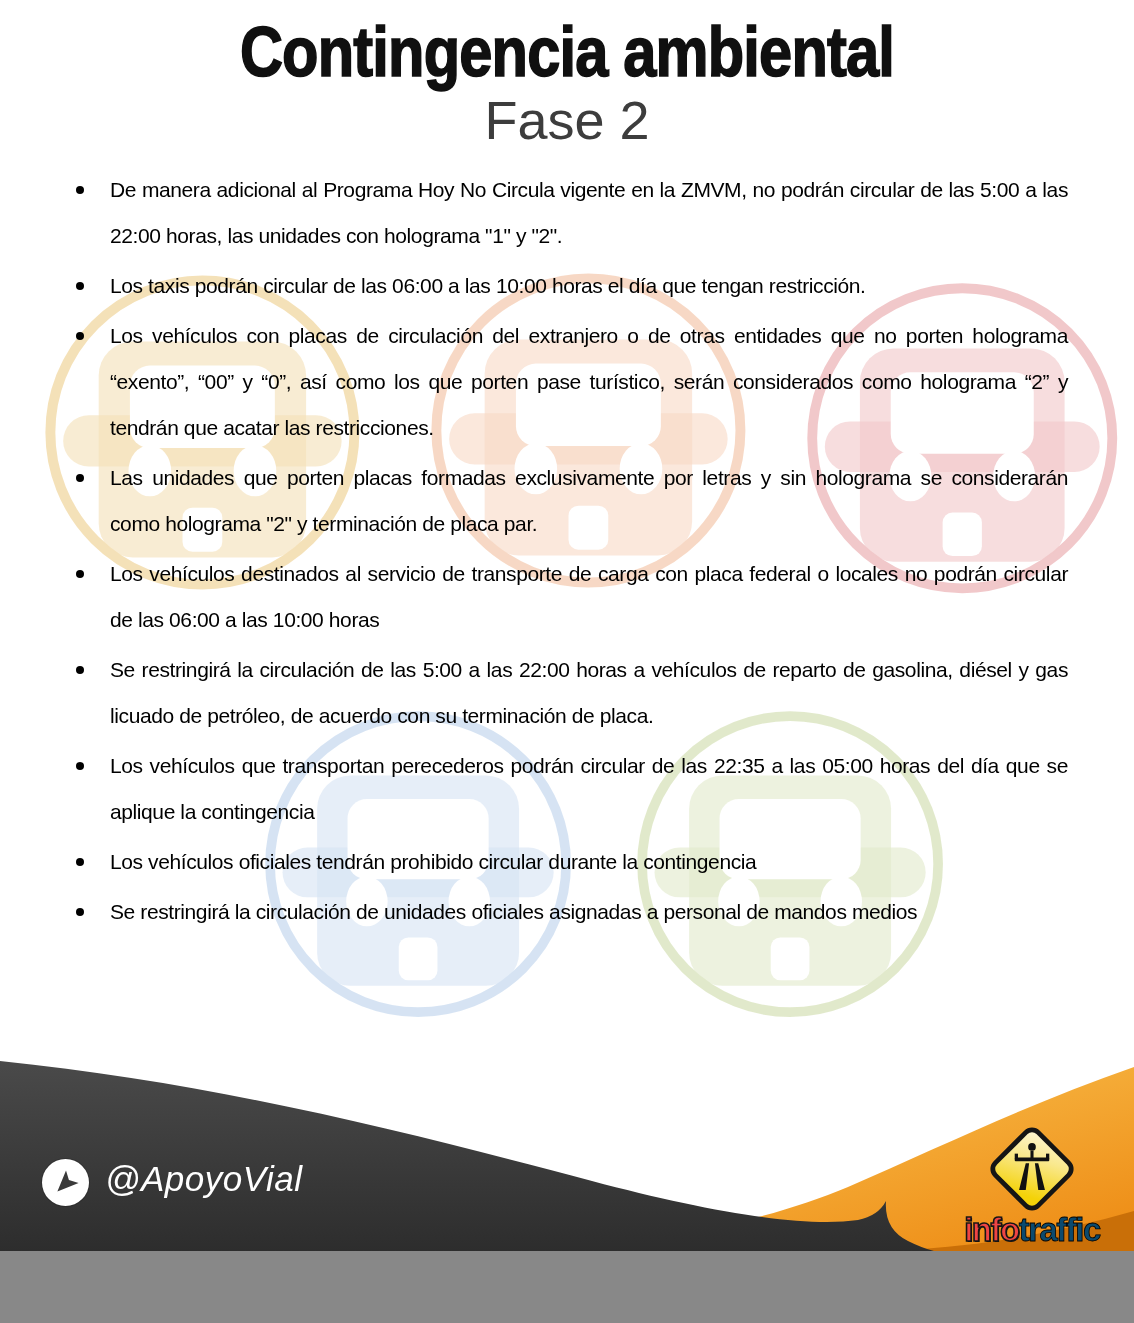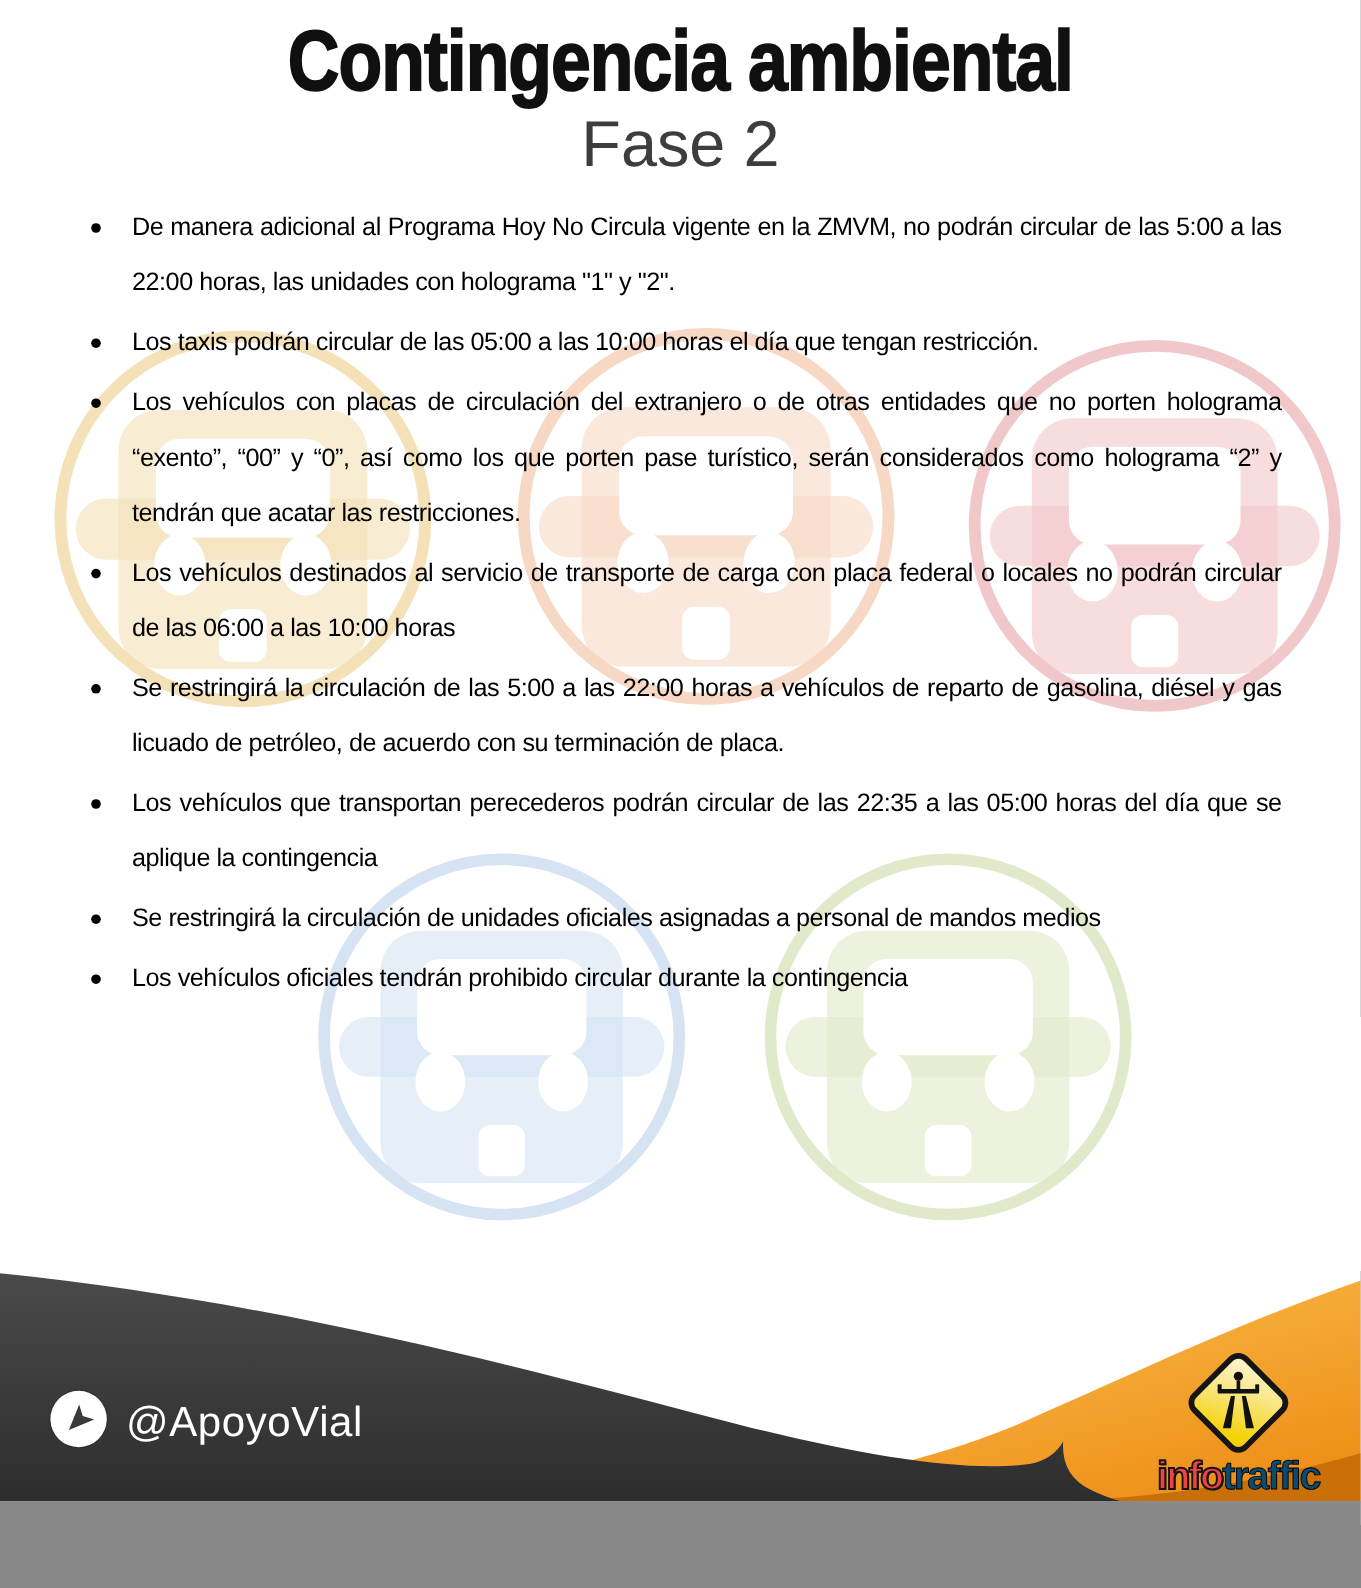--- a/index.html
+++ b/index.html
@@ -53,21 +53,21 @@
     content:"";
     position:absolute;left:14px;top:19px;
     width:8px;height:8px;border-radius:50%;
     background:var(--body-black,#000000);
   }
   
   .footer{position:absolute;left:0;bottom:0;width:1134px;height:200px;z-index:2;}
   .footer svg.waves{position:absolute;inset:0;display:block;}
   .social-badge{
     position:absolute;left:42px;top:108px;
-    display:flex;align-items:flex-end;gap:16px;
+    display:flex;align-items:flex-start;gap:16px;font-style:italic;
   }
   .badge-circle{
     width:47px;height:47px;border-radius:50%;
     background:var(--white,#ffffff);
     display:flex;align-items:center;justify-content:center;
     box-shadow:0 0 0 1px rgba(0,0,0,.15);
   }
   .social-handle{
     color:var(--white,#ffffff);
     font-size:35px;font-weight:400;letter-spacing:0.5px;
@@ -165,27 +165,28 @@
      </svg>
     </div>
 
   <div class="header">
     <h1 class="title">Contingencia ambiental</h1>
     <h2 class="subtitle">Fase 2</h2>
   </div>
 
   <ul class="bullets">
     <li>De manera adicional al Programa Hoy No Circula vigente en la ZMVM, no podrán circular de las 5:00 a las 22:00 horas, las unidades con holograma "1" y "2".</li>
-    <li>Los taxis podrán circular de las 05:00 a las 10:00 horas el día que tengan restricción.</li>
+    <li>Los taxis podrán circular de las 06:00 a las 10:00 horas el día que tengan restricción.</li>
     <li>Los vehículos con placas de circulación del extranjero o de otras entidades que no porten holograma “exento”, “00” y “0”, así como los que porten pase turístico, serán considerados como holograma “2” y tendrán que acatar las restricciones.</li>
+    <li>Las unidades que porten placas formadas exclusivamente por letras y sin holograma se considerarán como holograma "2" y terminación de placa par.</li>
     <li>Los vehículos destinados al servicio de transporte de carga con placa federal o locales no podrán circular de las 06:00 a las 10:00 horas</li>
     <li>Se restringirá la circulación de las 5:00 a las 22:00 horas a vehículos de reparto de gasolina, diésel y gas licuado de petróleo, de acuerdo con su terminación de placa.</li>
     <li>Los vehículos que transportan perecederos podrán circular de las 22:35 a las 05:00 horas del día que se aplique la contingencia</li>
+    <li>Los vehículos oficiales tendrán prohibido circular durante la contingencia</li>
     <li>Se restringirá la circulación de unidades oficiales asignadas a personal de mandos medios</li>
-    <li>Los vehículos oficiales tendrán prohibido circular durante la contingencia</li>
   </ul>
 
   <div class="footer">
     <svg class="waves" viewBox="0 0 1134 200" aria-hidden="true">
       <defs>
         <linearGradient id="orangeGrad" x1="0" y1="0" x2="0.85" y2="1">
           <stop offset="0" style="stop-color:var(--orange-light,#f8cf82)"></stop>
           <stop offset="0.45" style="stop-color:var(--orange-mid,#f5ae3a)"></stop>
           <stop offset="1" style="stop-color:var(--orange-deep,#ee8d16)"></stop>
         </linearGradient>

